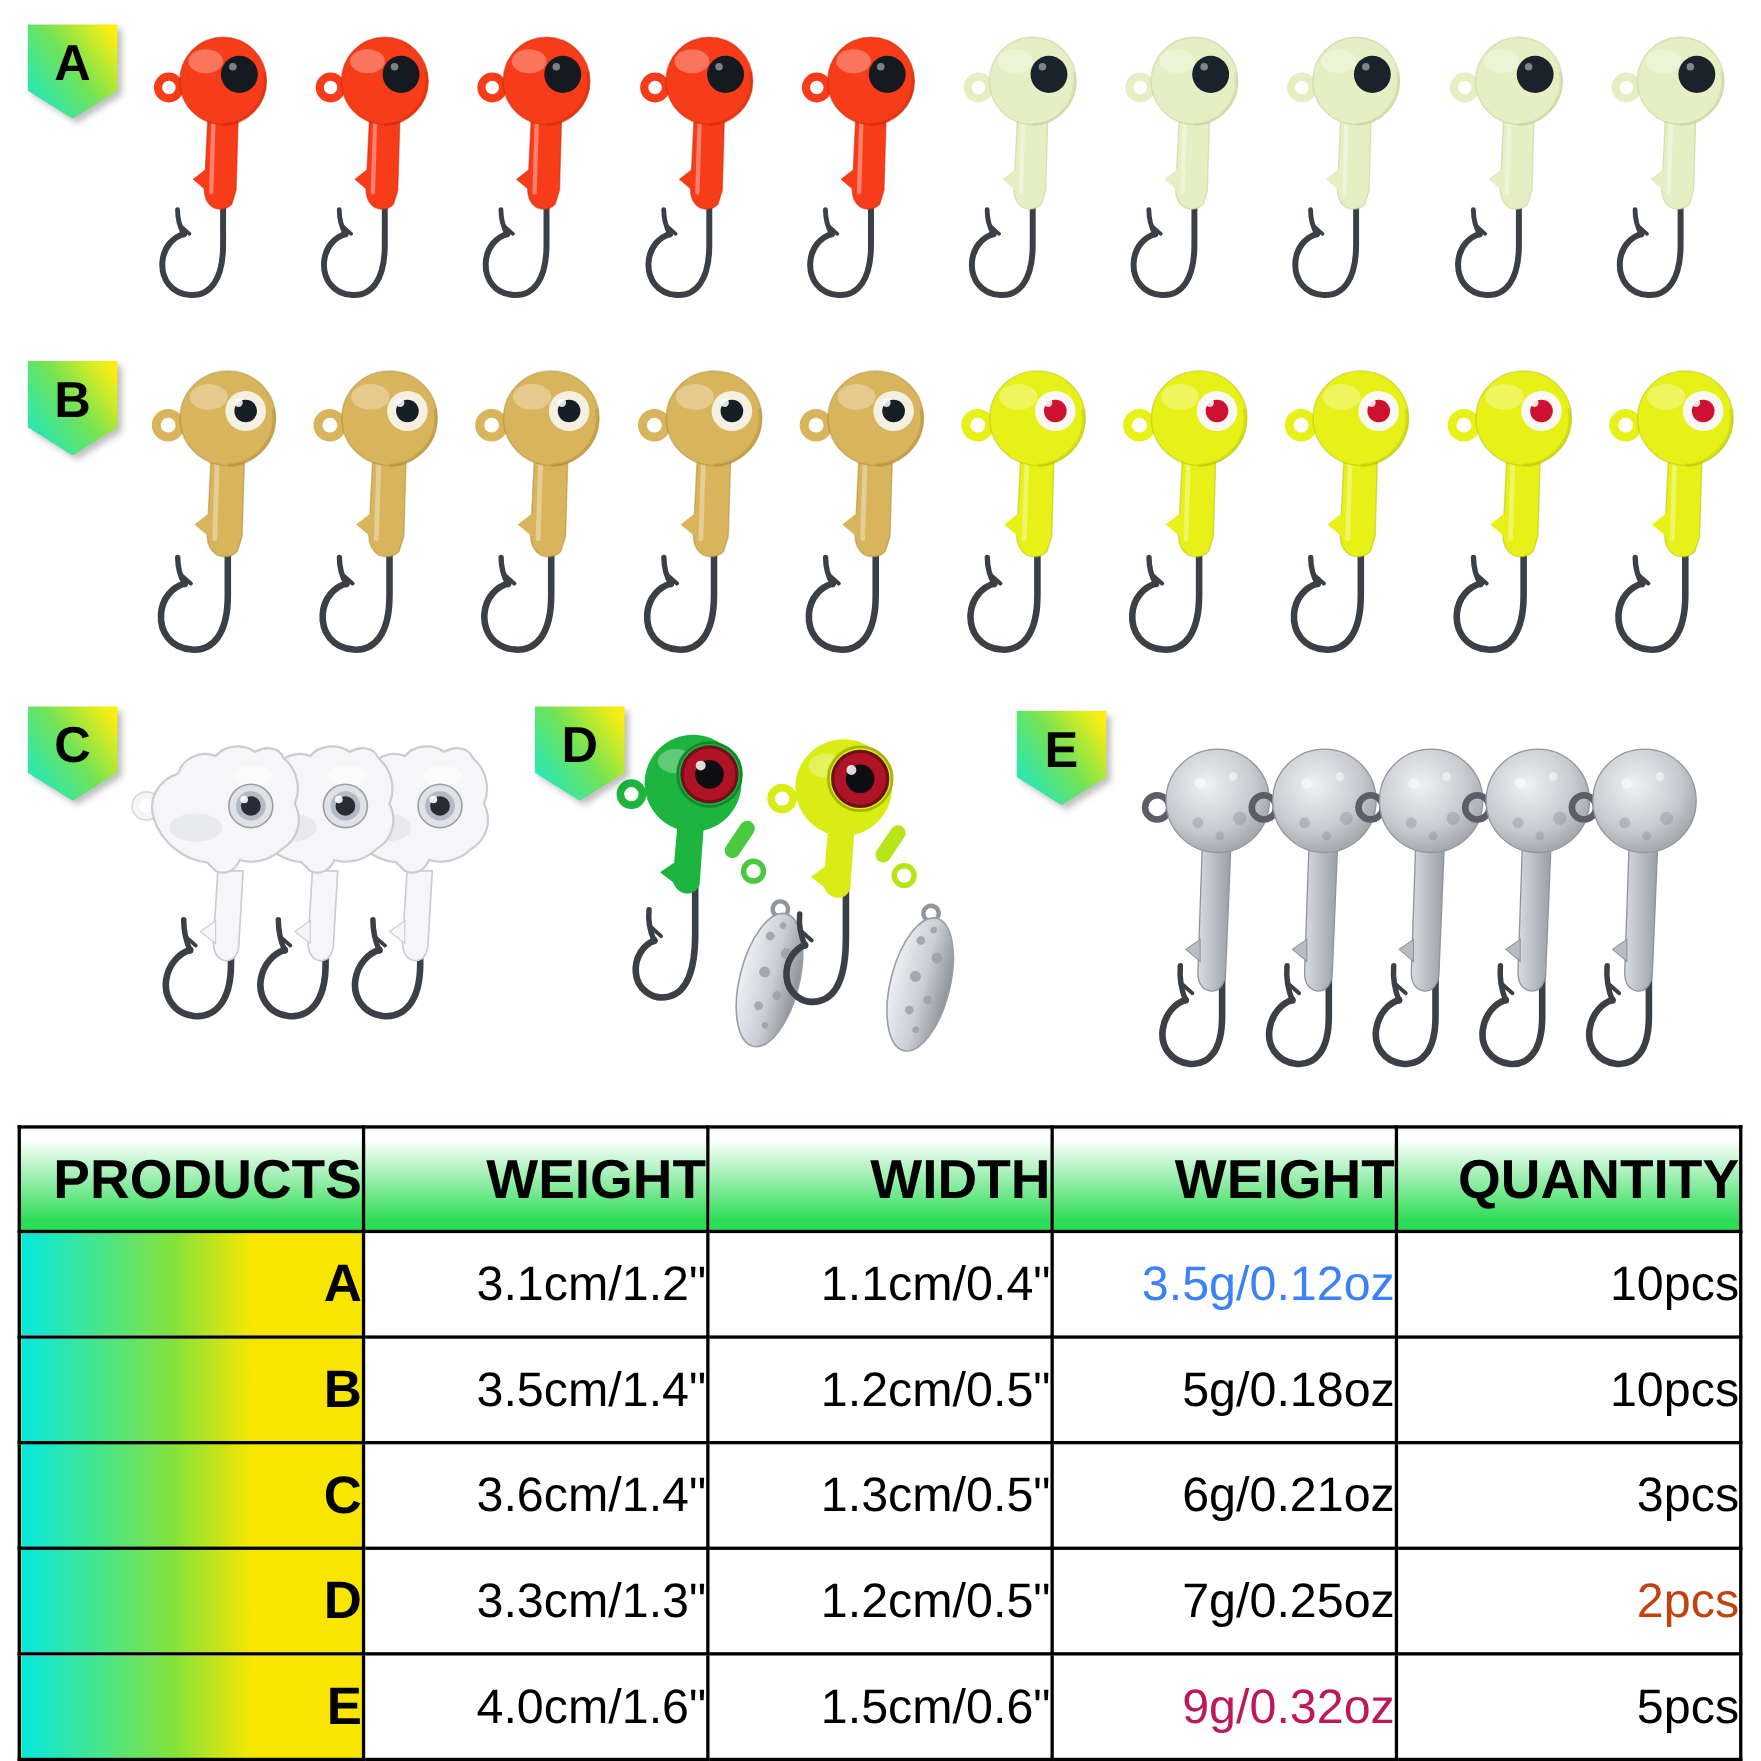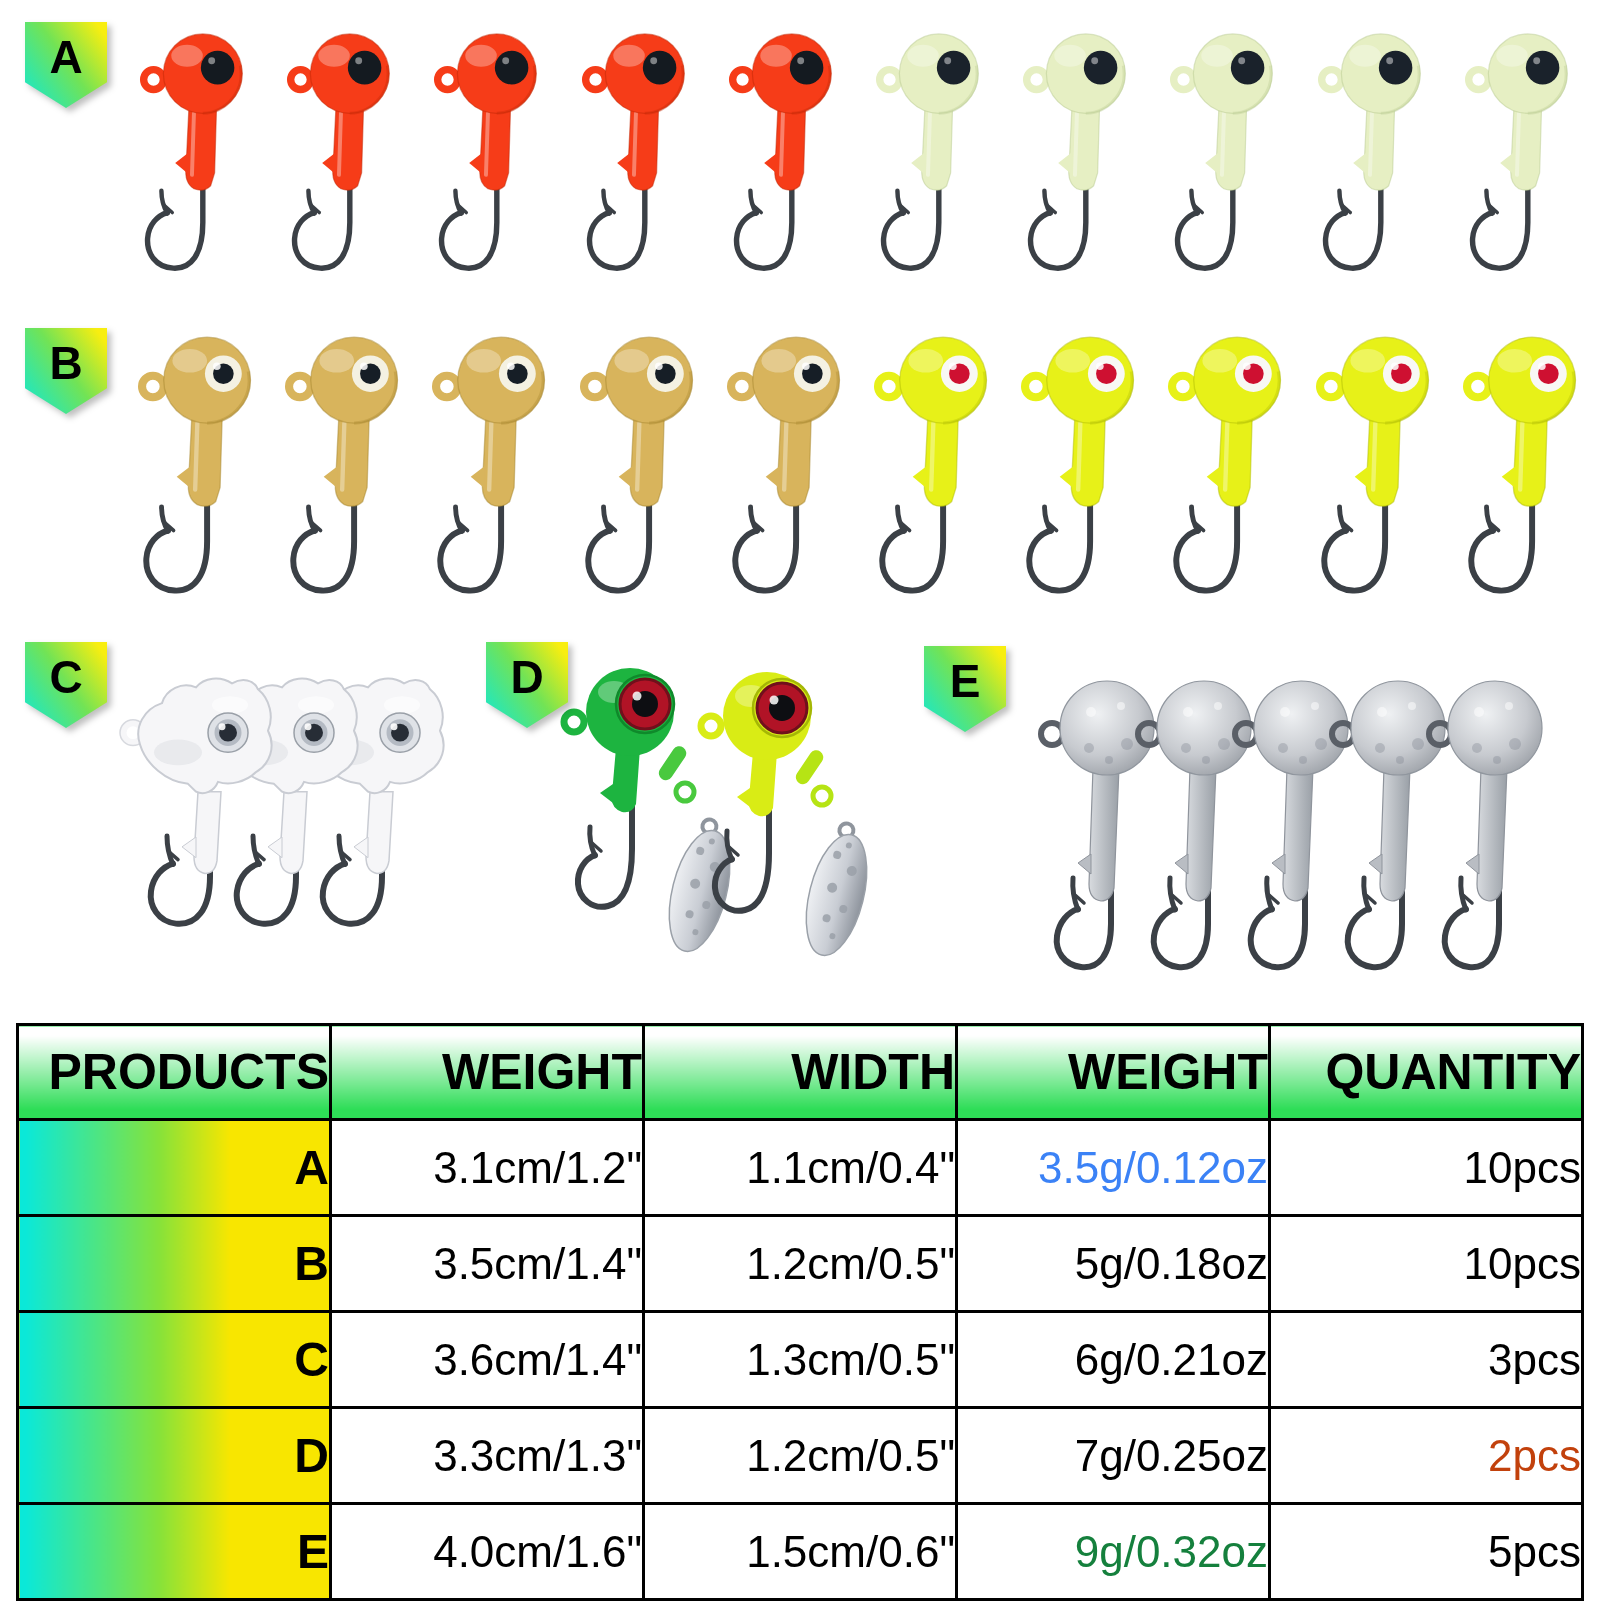--- a/index.html
+++ b/index.html
@@ -686,19 +686,19 @@
        <td class="prod" style="background: linear-gradient(90deg, rgb(11, 232, 216) 2%, rgb(134, 226, 58) 45%, rgb(248, 230, 0) 68%); border-color: rgb(0, 0, 0); color: rgb(0, 0, 0);">D</td>
        <td style="border-color: rgb(0, 0, 0); color: rgb(0, 0, 0);">3.3cm/1.3"</td>
        <td style="border-color: rgb(0, 0, 0); color: rgb(0, 0, 0);">1.2cm/0.5"</td>
        <td style="border-color: rgb(0, 0, 0); color: rgb(0, 0, 0);">7g/0.25oz</td>
        <td style="border-color: rgb(0, 0, 0); color: #c2410c;">2pcs</td>
      </tr>
         <tr>
        <td class="prod" style="background: linear-gradient(90deg, rgb(11, 232, 216) 2%, rgb(134, 226, 58) 45%, rgb(248, 230, 0) 68%); border-color: rgb(0, 0, 0); color: rgb(0, 0, 0);">E</td>
        <td style="border-color: rgb(0, 0, 0); color: rgb(0, 0, 0);">4.0cm/1.6"</td>
        <td style="border-color: rgb(0, 0, 0); color: rgb(0, 0, 0);">1.5cm/0.6"</td>
-       <td style="border-color: rgb(0, 0, 0); color: #15803d;">9g/0.32oz</td>
+       <td style="border-color: rgb(0, 0, 0); color: #be185d;">9g/0.32oz</td>
        <td style="border-color: rgb(0, 0, 0); color: rgb(0, 0, 0);">5pcs</td>
      </tr>
       </tbody>
   </table>
 
 </div>
 
 </body></html>

